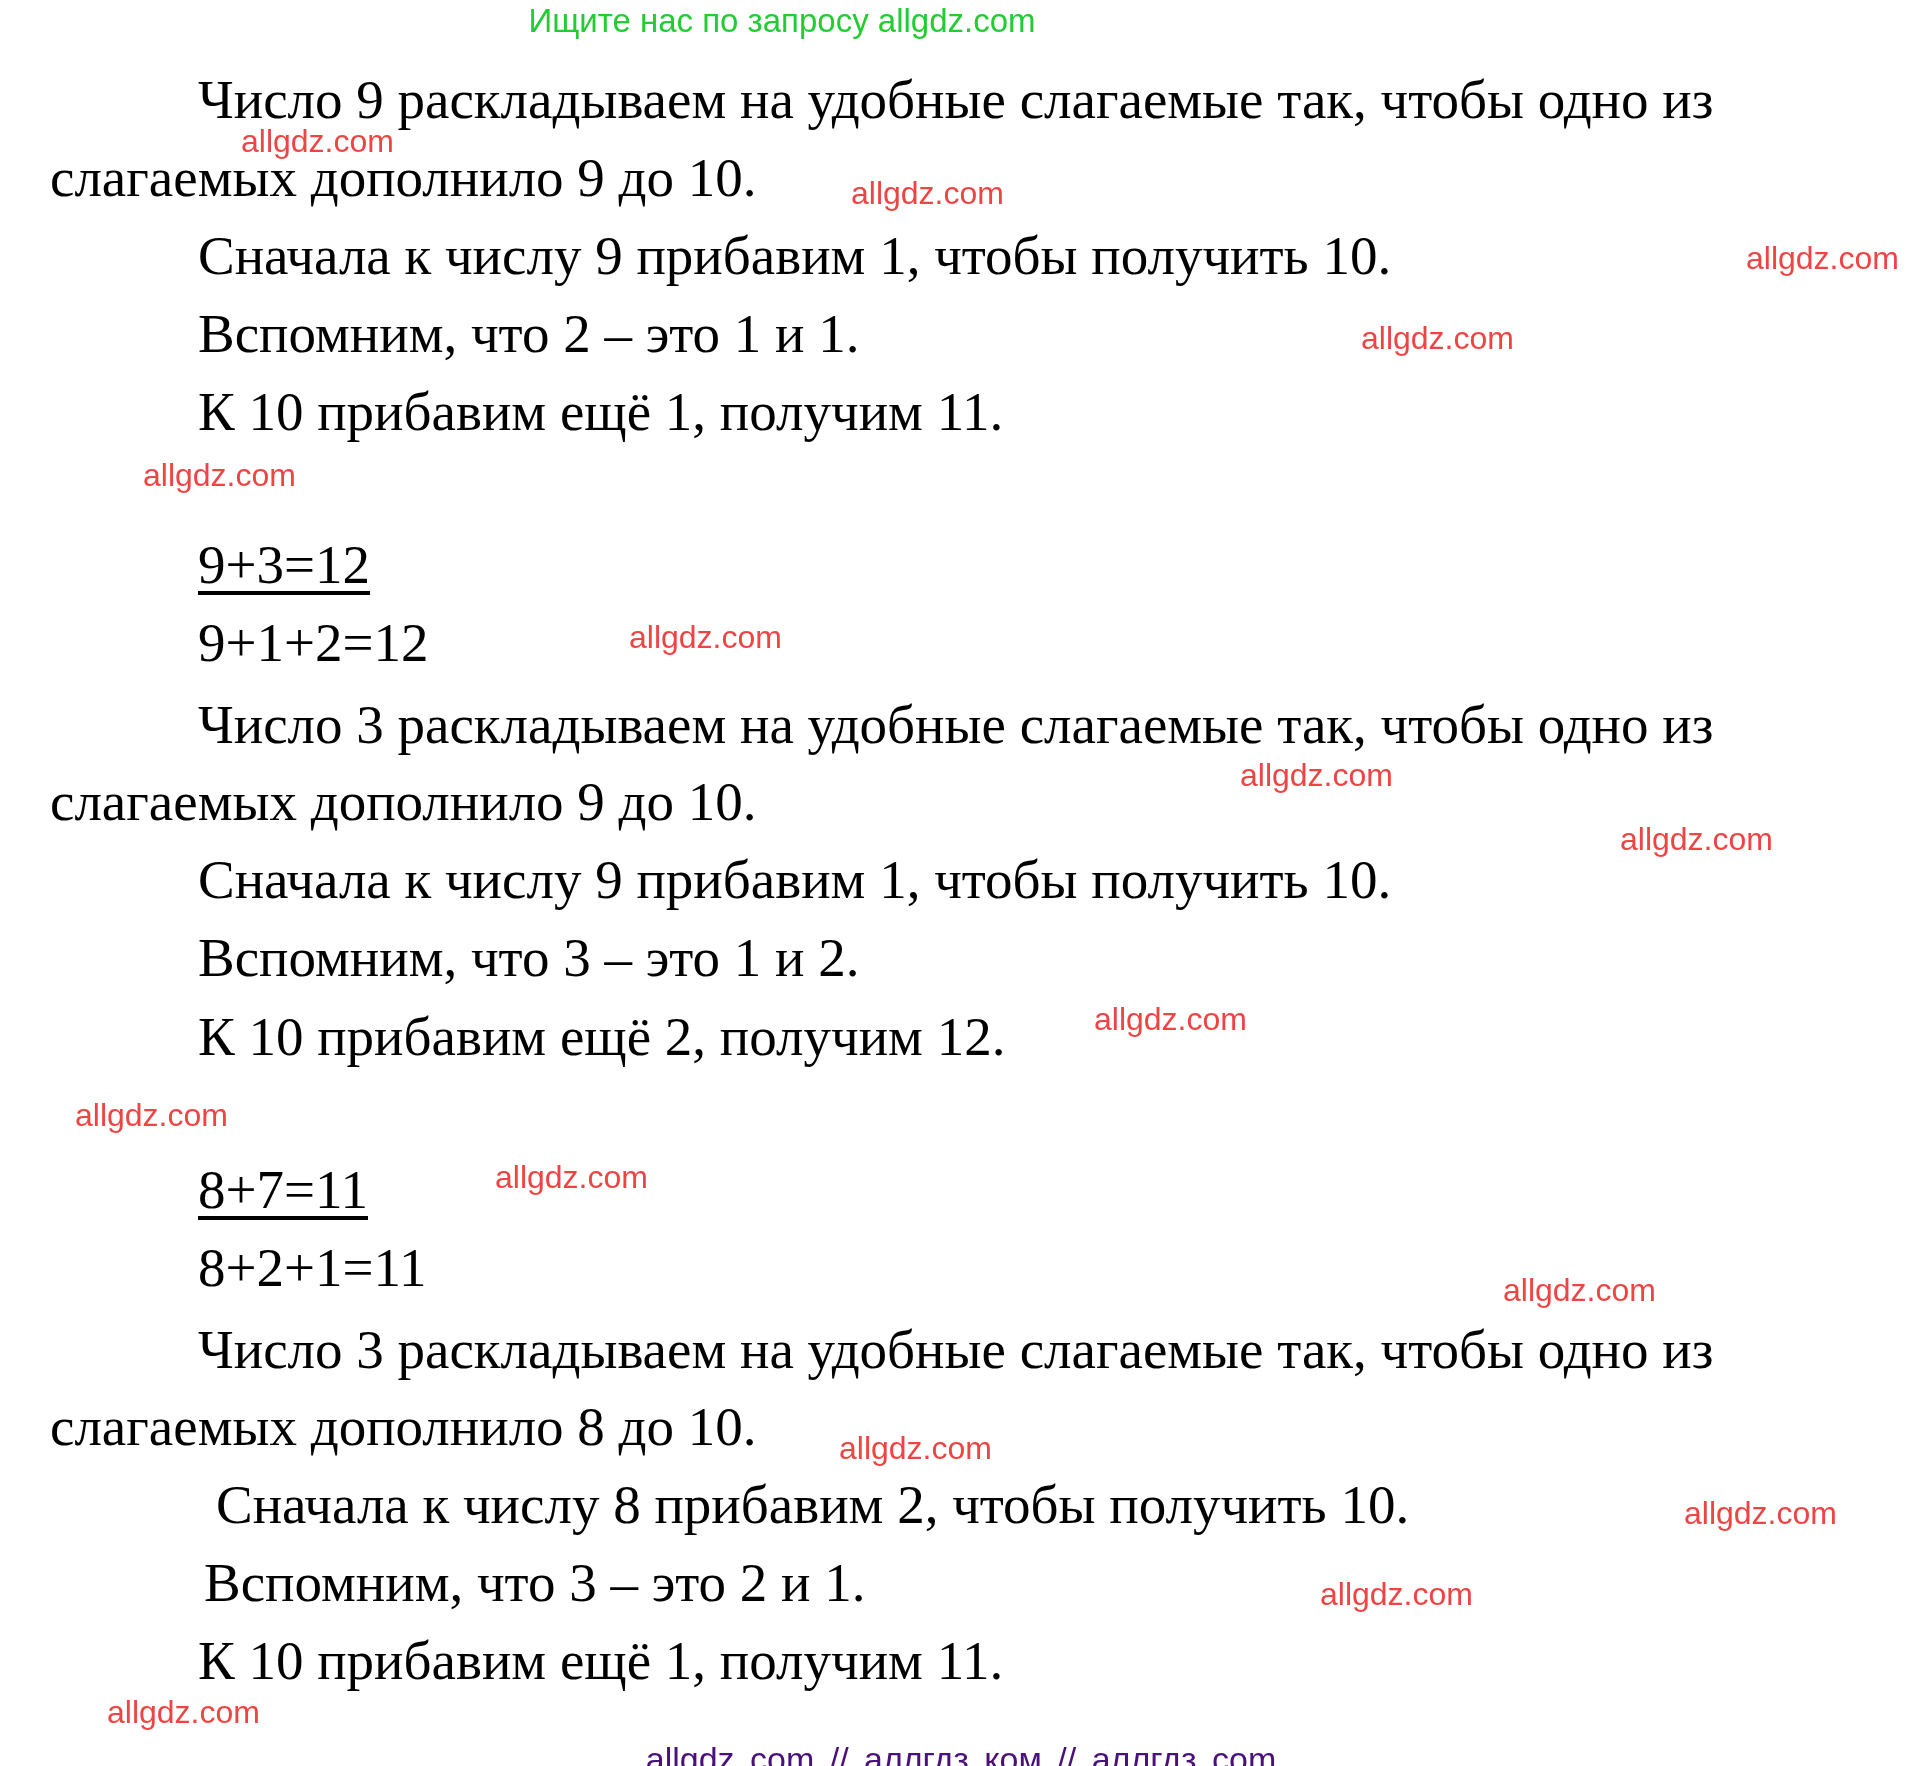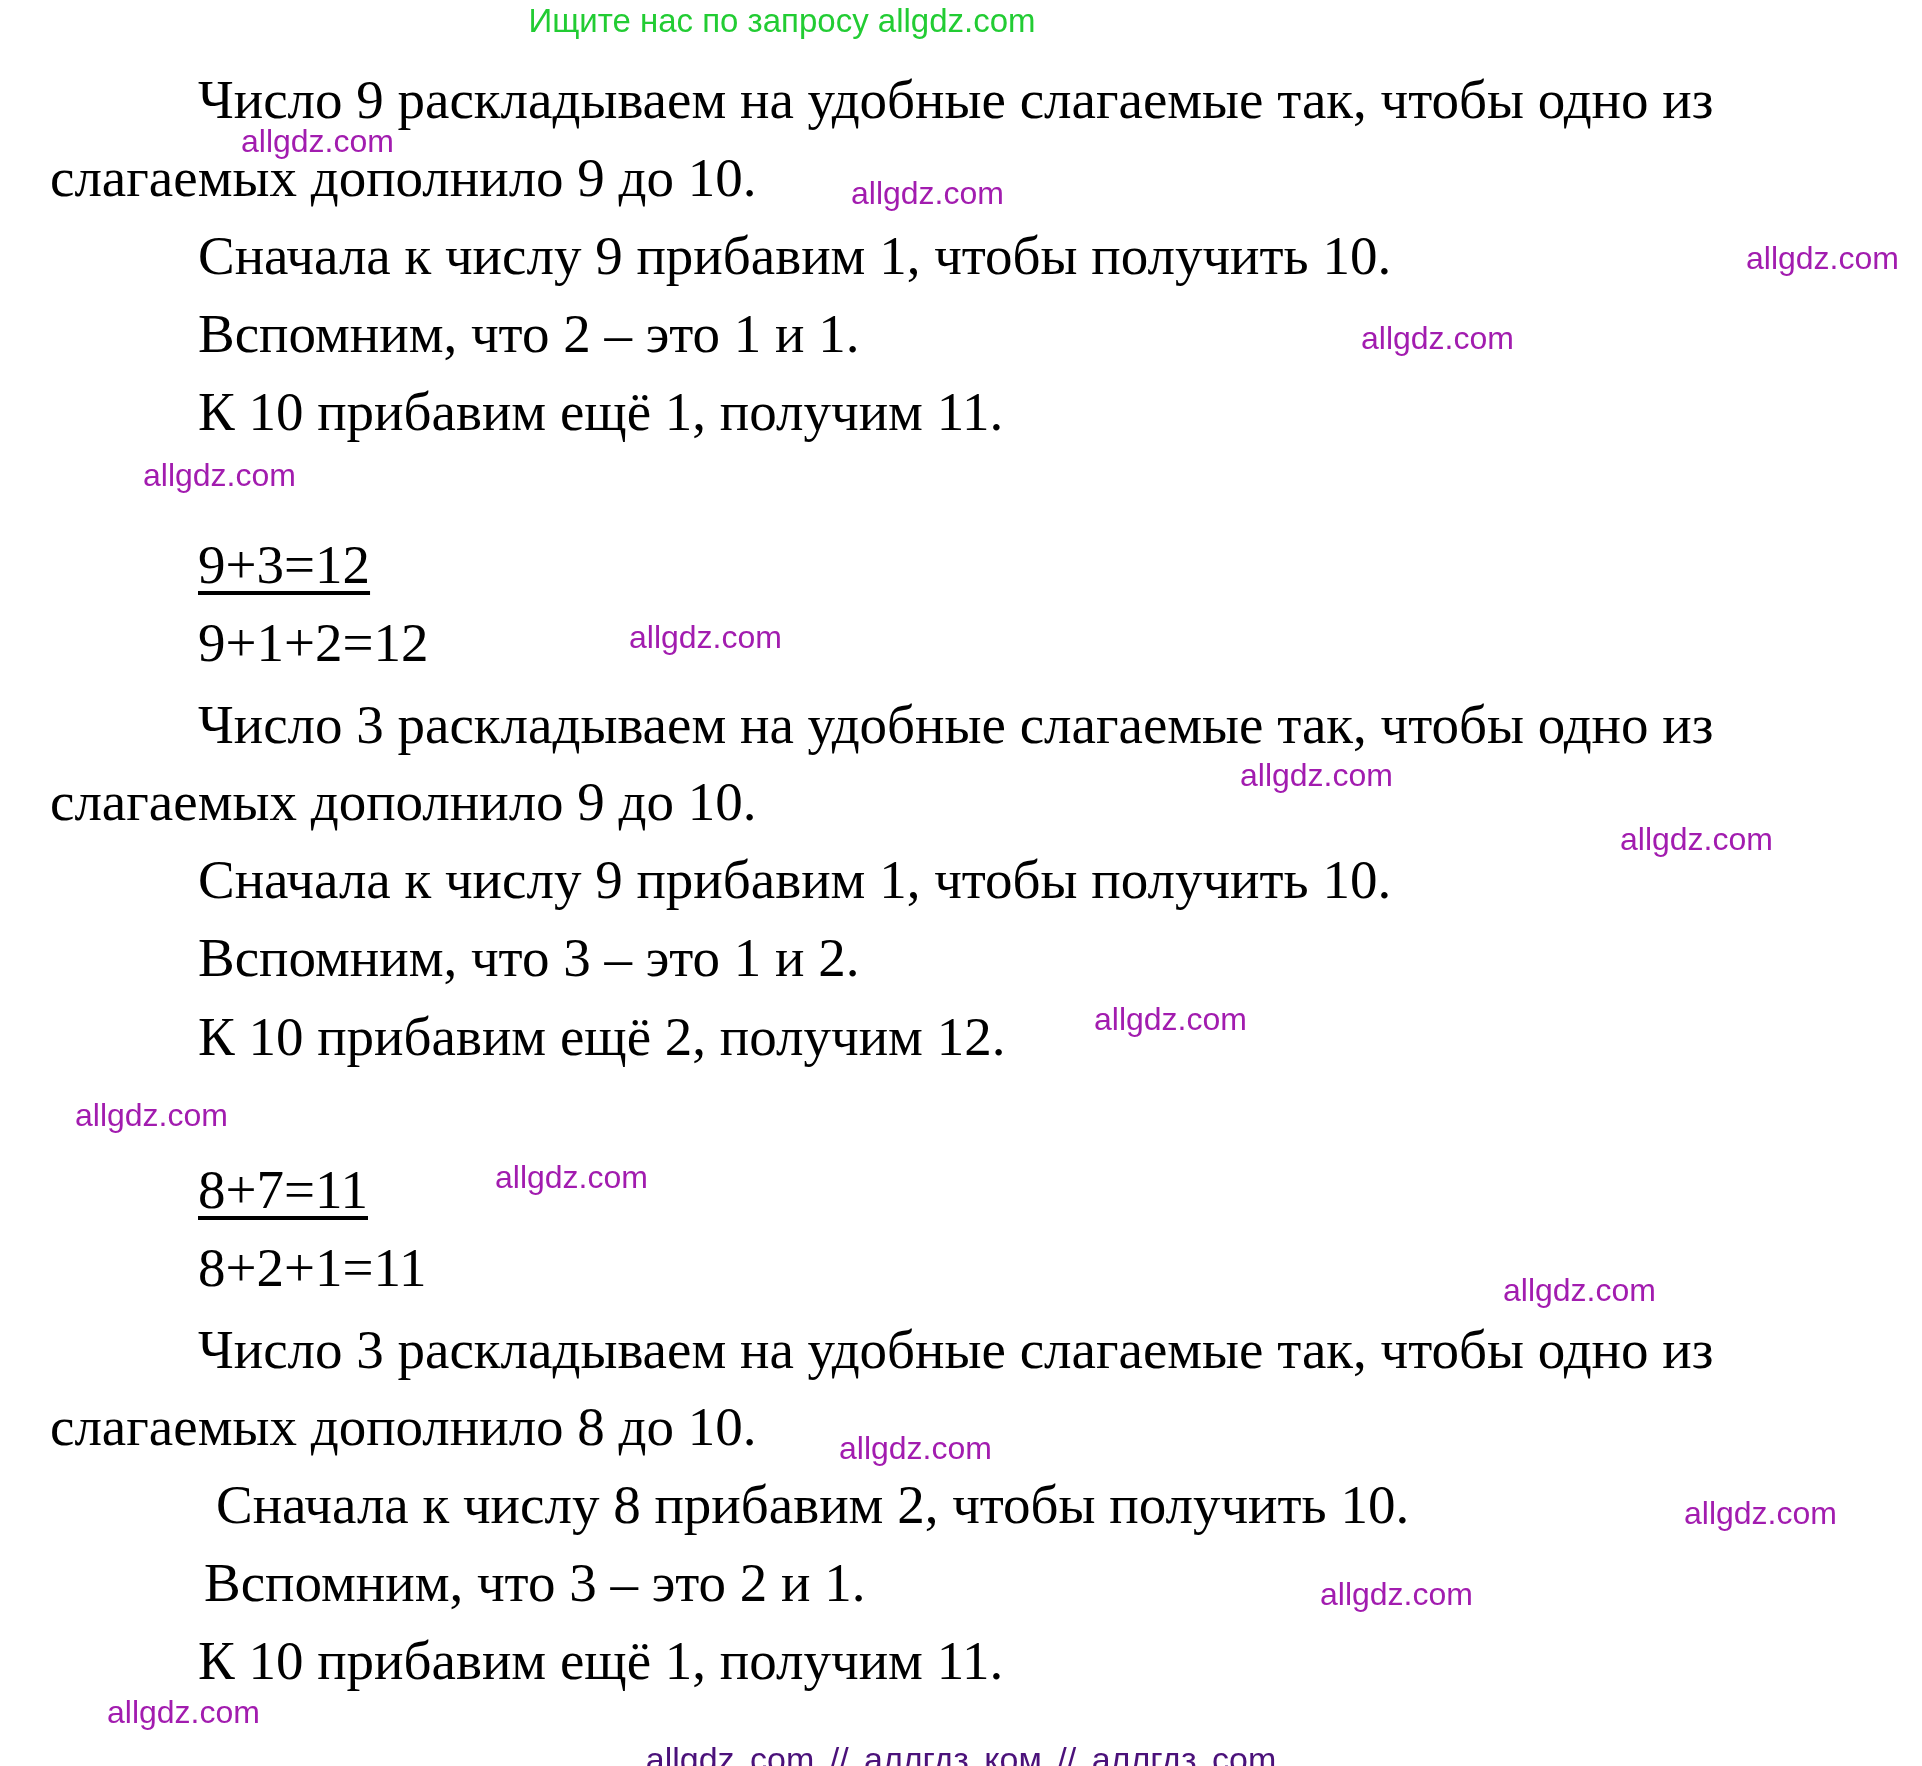--- a/index.html
+++ b/index.html
@@ -1,21 +1,21 @@
 <!DOCTYPE html>
 <html><head>
 <meta charset="utf-8">
 <style>
   html, body { margin:0; padding:0; background:#ffffff; }
   body { width:1922px; height:1766px; position:relative; overflow:hidden; }
   .abs { position:absolute; white-space:nowrap; }
   .header { left:0; width:1564px; top:2px; text-align:center; font-family:"Liberation Sans", sans-serif; font-size:33px; color:#22cc33; }
   .line { font-family:"Liberation Serif", serif; font-size:55px; color:#000; line-height:1; }
   .eq-u { text-decoration:underline; text-decoration-thickness:4px; text-underline-offset:8px; }
-  .wm { font-family:"Liberation Sans", sans-serif; font-size:32px; color:#a21caf; line-height:1; }
+  .wm { font-family:"Liberation Sans", sans-serif; font-size:32px; color:#ef4444; line-height:1; }
   .footer { left:0; width:1922px; top:1742px; text-align:center; font-family:"Liberation Sans", sans-serif; font-size:34px; color:#4b117a; line-height:1; word-spacing:6px; }
 </style>
 </head>
 <body>
 
 <div class="abs header">Ищите нас по запросу allgdz.com</div>
 
 <div class="abs line" style="left:198px; top:72px;">Число 9 раскладываем на удобные слагаемые так, чтобы одно из</div>
 <div class="abs wm" style="left:241px; top:125px;">allgdz.com</div>
 <div class="abs line" style="left:50px; top:150px;">слагаемых дополнило 9 до 10.</div>

